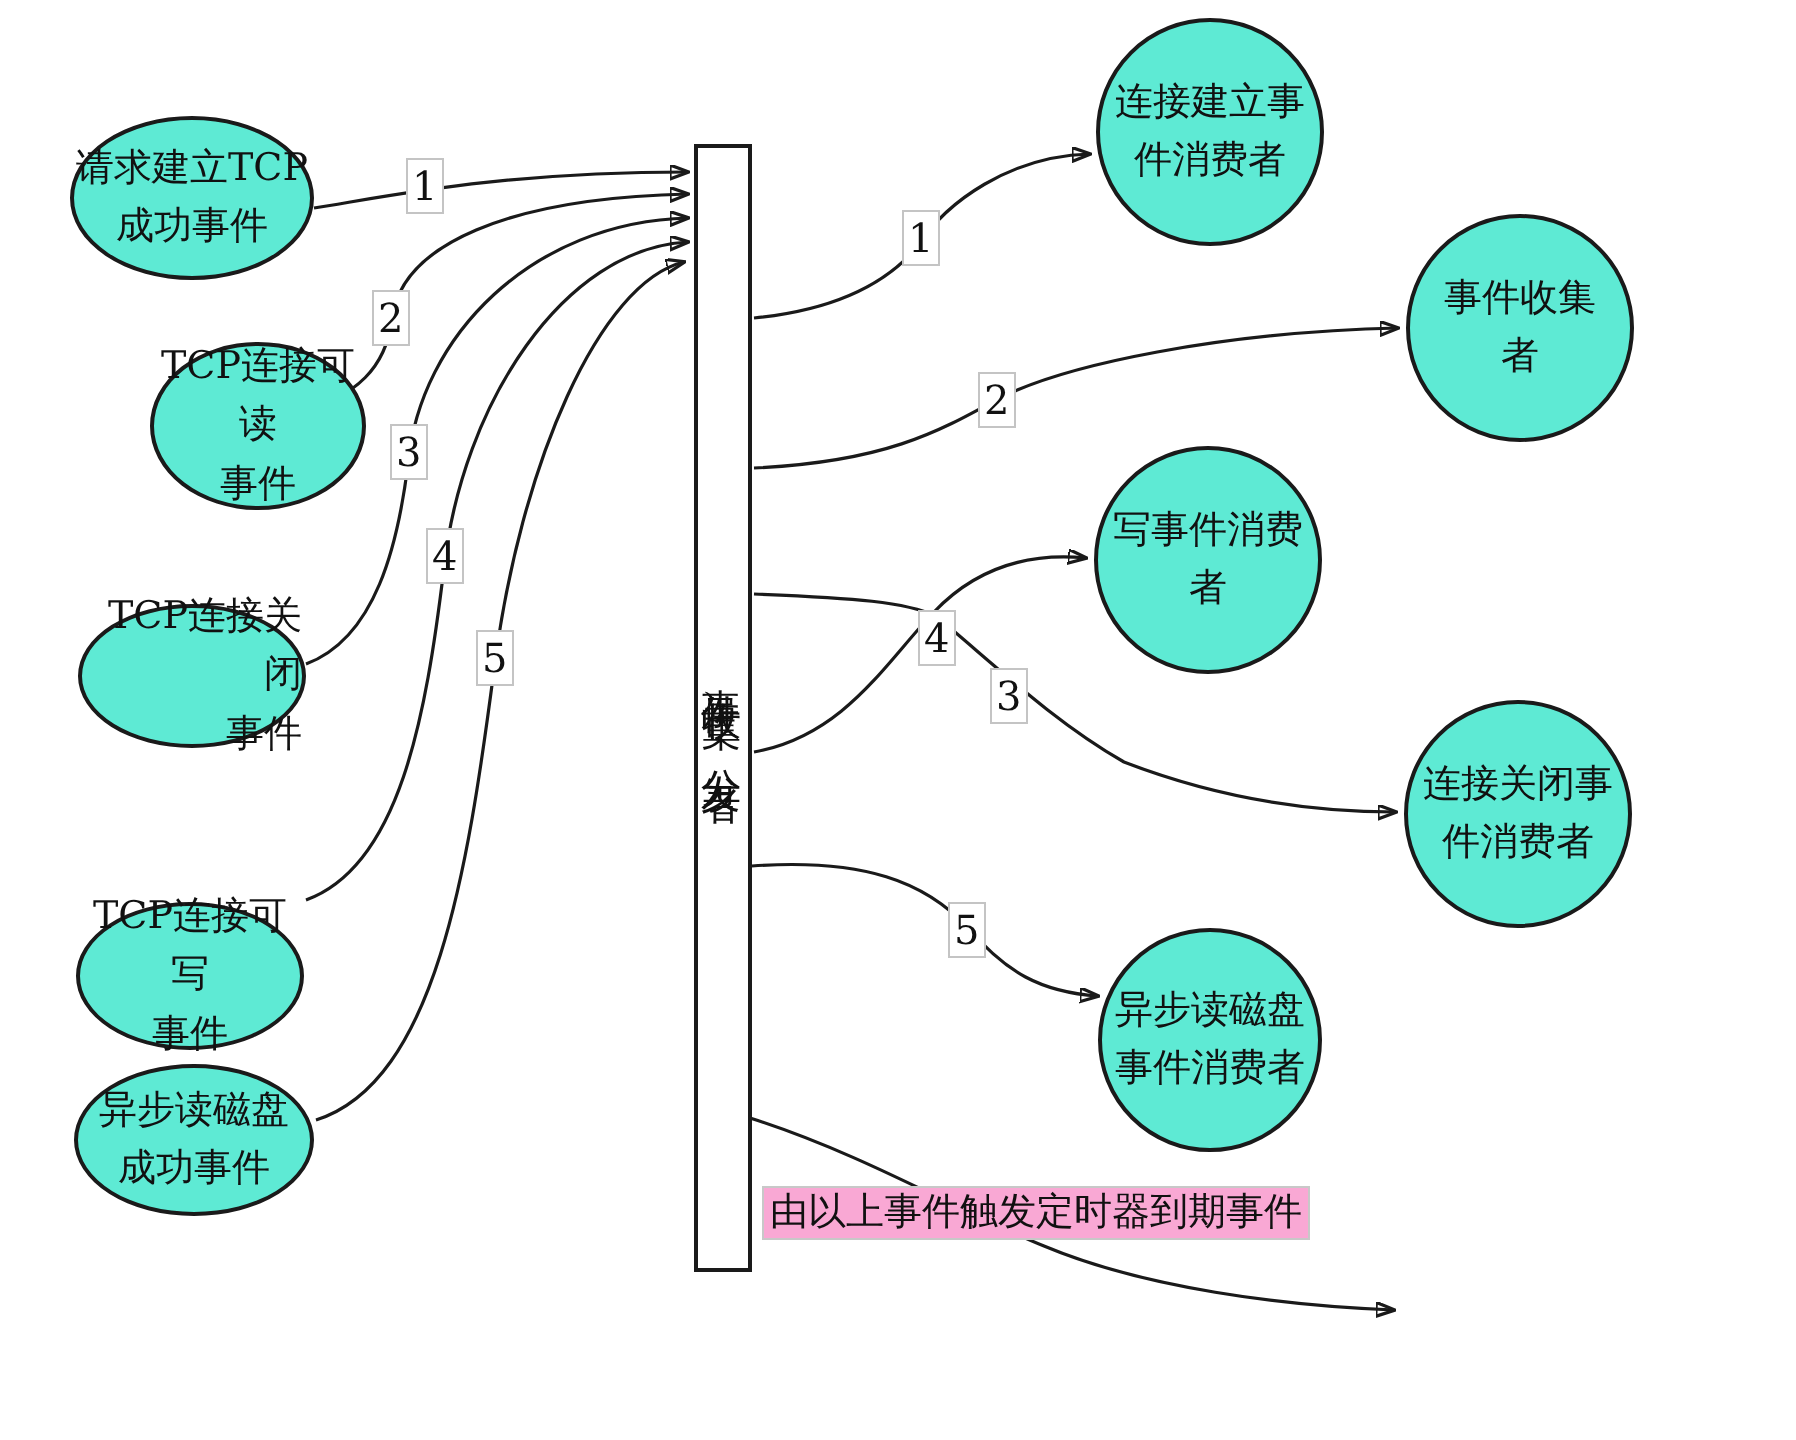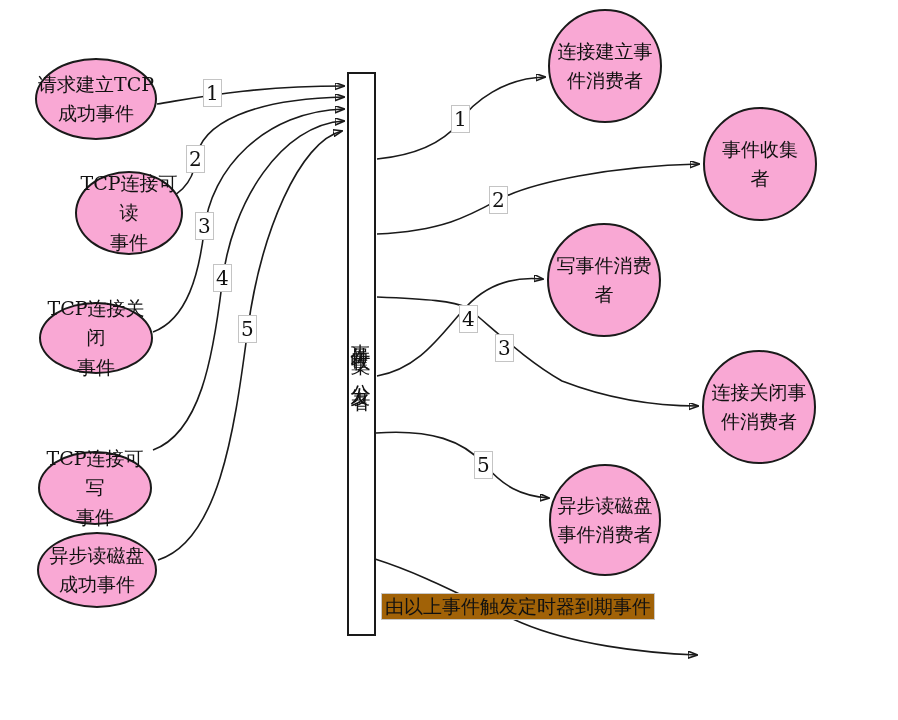--- a/index.html
+++ b/index.html
@@ -28,21 +28,21 @@
     stroke: #1a1a1a;
     stroke-width: 1.6;
   }
   .node {
     position: absolute;
     display: flex;
     align-items: center;
     justify-content: center;
     text-align: center;
     border: 2px solid #1a1a1a;
-    background: #f9a8d4;
+    background: #5eead4;
     box-sizing: border-box;
     font-size: 19px;
     line-height: 1.55;
     white-space: pre-line;
   }
   .ellipse { border-radius: 50%; }
   .circle  { border-radius: 50%; }
   .dispatcher {
     position: absolute;
     left: 347px;
@@ -74,21 +74,21 @@
     background: #ffffff;
     border: 1px solid #c4c4c4;
     font-size: 20px;
     line-height: 1;
   }
   .annotation {
     position: absolute;
     left: 381px;
     top: 593px;
     padding: 2px 3px;
-    background: #a16207;
+    background: #f9a8d4;
     border: 1px solid #c8c8c8;
     font-size: 19px;
     line-height: 1.1;
     white-space: nowrap;
   }
 </style>
 </head>
 <body>
 
 <div class="canvas">
@@ -115,21 +115,21 @@
   </svg>
 
   <div class="node ellipse" style="left:35px; top:58px; width:122px; height:82px;">
     <span>请求建立TCP
 成功事件</span>
   </div>
   <div class="node ellipse" style="left:37px; top:171px; width:108px; height:84px;margin-left:38px;">
     <span>TCP连接可读
 事件</span>
   </div>
-  <div class="node ellipse" style="left:39px; top:302px; width:114px; height:72px;">
+  <div class="node ellipse" style="left:39px; top:302px; width:114px; height:72px;text-align:right;">
     <span>TCP连接关闭
 事件</span>
   </div>
   <div class="node ellipse" style="left:38px; top:418px; width:114px; height:74px;margin-top:33px;">
     <span>TCP连接可写
 事件</span>
   </div>
   <div class="node ellipse" style="left:37px; top:532px; width:120px; height:76px;">
     <span>异步读磁盘
 成功事件</span>

